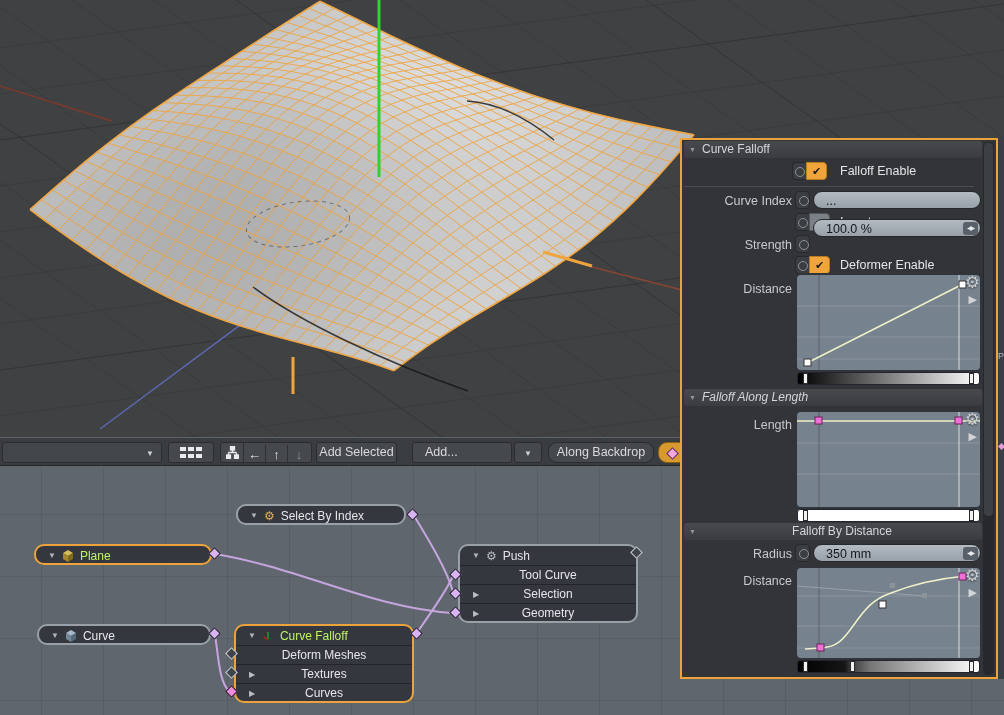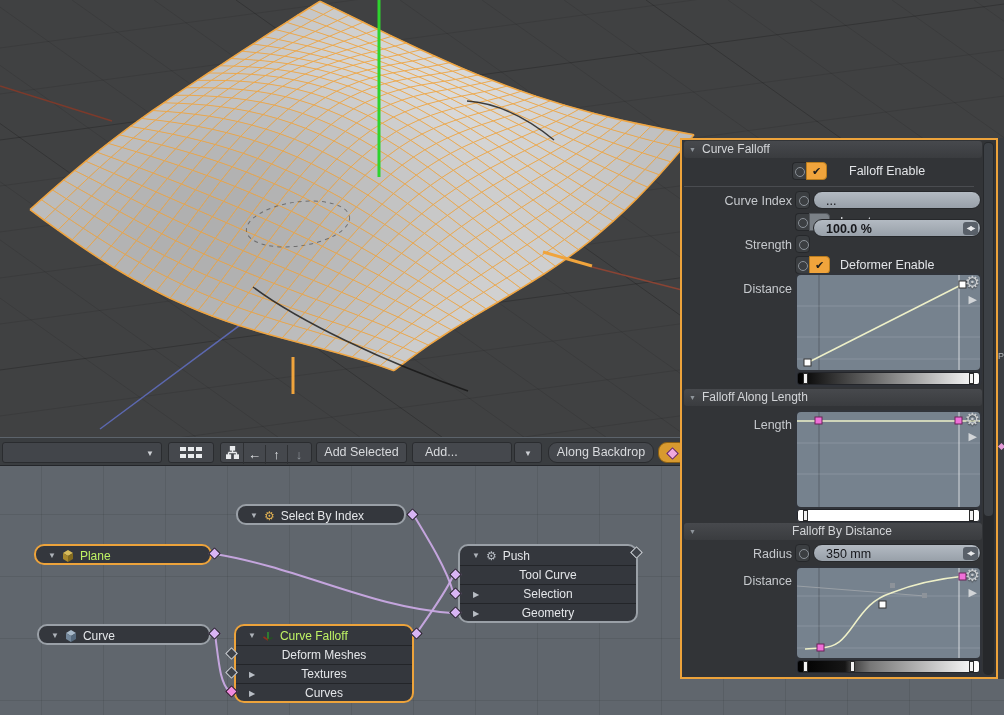--- a/index.html
+++ b/index.html
@@ -883,21 +883,21 @@
         <svg width="13" height="13" viewBox="0 0 13 13" style="margin-top:3px;">
           <g stroke="#e9ebed" stroke-width="1.3" fill="#e9ebed">
             <rect x="4.5" y="0.5" width="4" height="3.5"></rect>
               <rect x="0.5" y="9" width="4" height="3.5"></rect>
               <rect x="8.5" y="9" width="4" height="3.5"></rect>
             <path d="M6.5,4 v2.5 M2.5,6.5 h8 M2.5,6.5 v2.5 M10.5,6.5 v2.5" fill="none"></path>
           </g>
         </svg>
       </span><span class="navcell">←</span><span class="navcell">↑</span><span class="navcell dim">↓</span>
     </div>
-    <div class="tbtn" style="left:316px;width:91px;">Add Selected</div>
+    <div class="tbtn" style="left:316px;width:81px;">Add Selected</div>
     <div class="tbtn" style="left:412px;width:100px;text-align:left;padding-left:12px;">Add...</div>
     <div class="tbtn" style="left:514px;width:28px;">
       <span class="combo-arrow">▼</span>
     </div>
     <div class="tbtn" style="left:548px;width:106px;border-radius:9px;">Along Backdrop</div>
     <div class="tbtn orange-btn" style="left:658px;width:30px;">
       <span class="pink-dia"></span>
     </div>
   </div>
 
@@ -1002,39 +1002,39 @@
 
     <div class="phead" style="top:1px;">
       <span class="tri">▼</span>
       <span>Curve Falloff</span>
     </div>
 
     <div class="chk" style="left:110px;top:22px;">
       <span class="chk-circle"></span>
       <span class="chk-box on">✔</span>
     </div>
-    <span class="chk-label" style="left:167px;top:24px;">Falloff Enable</span>
+    <span class="chk-label" style="left:158px;top:24px;">Falloff Enable</span>
 
     <div class="divider" style="top:46px;"></div>
 
     <span class="plabel" style="left:0;top:54px;">Curve Index</span>
     <span class="circ" style="left:113px;top:51px;"></span>
     <div class="pfield" style="left:131px;top:51px;width:168px;">
       <span>...</span>
     </div>
 
     <div class="chk" style="left:113px;top:73px;">
       <span class="chk-circle"></span>
       <span class="chk-box off"></span>
     </div>
     <span class="chk-label" style="left:158px;top:75px;">Invert</span>
 
     <span class="plabel" style="left:0;top:98px;">Strength</span>
     <span class="circ" style="left:113px;top:95px;"></span>
-    <div class="pfield" style="left:131px;top:79px;width:168px;font-weight:bold;">
+    <div class="pfield" style="left:131px;top:79px;width:168px;">
       <span>100.0 %</span>
       <span class="stepper">◀▶</span>
     </div>
 
     <div class="chk" style="left:113px;top:116px;">
       <span class="chk-circle"></span>
       <span class="chk-box on">✔</span>
     </div>
     <span class="chk-label" style="left:158px;top:118px;">Deformer Enable</span>
 
@@ -1053,21 +1053,21 @@
           <rect x="7" y="84" width="7" height="7" fill="#fff" stroke="#333"></rect>
           <rect x="162" y="6" width="7" height="7" fill="#fff" stroke="#333"></rect>
         </svg>
       </div>
       <div class="gbar" style="background:linear-gradient(to right,#000,#fff);">
         <span class="gh" style="left:5px;"></span>
         <span class="gh" style="right:5px;"></span>
       </div>
     </div>
 
-    <div class="phead" style="top:249px;">
+    <div class="phead" style="top:249px;font-style:italic;">
       <span class="tri">▼</span>
       <span>Falloff Along Length</span>
     </div>
 
     <span class="plabel" style="left:0;top:278px;">Length</span>
     <div class="cwidget" style="top:270px;">
       <span class="wgear">⚙</span>
       <span class="wplay">▶</span>
       <div class="carea" style="height:95px;">
         <svg width="183" height="95">

